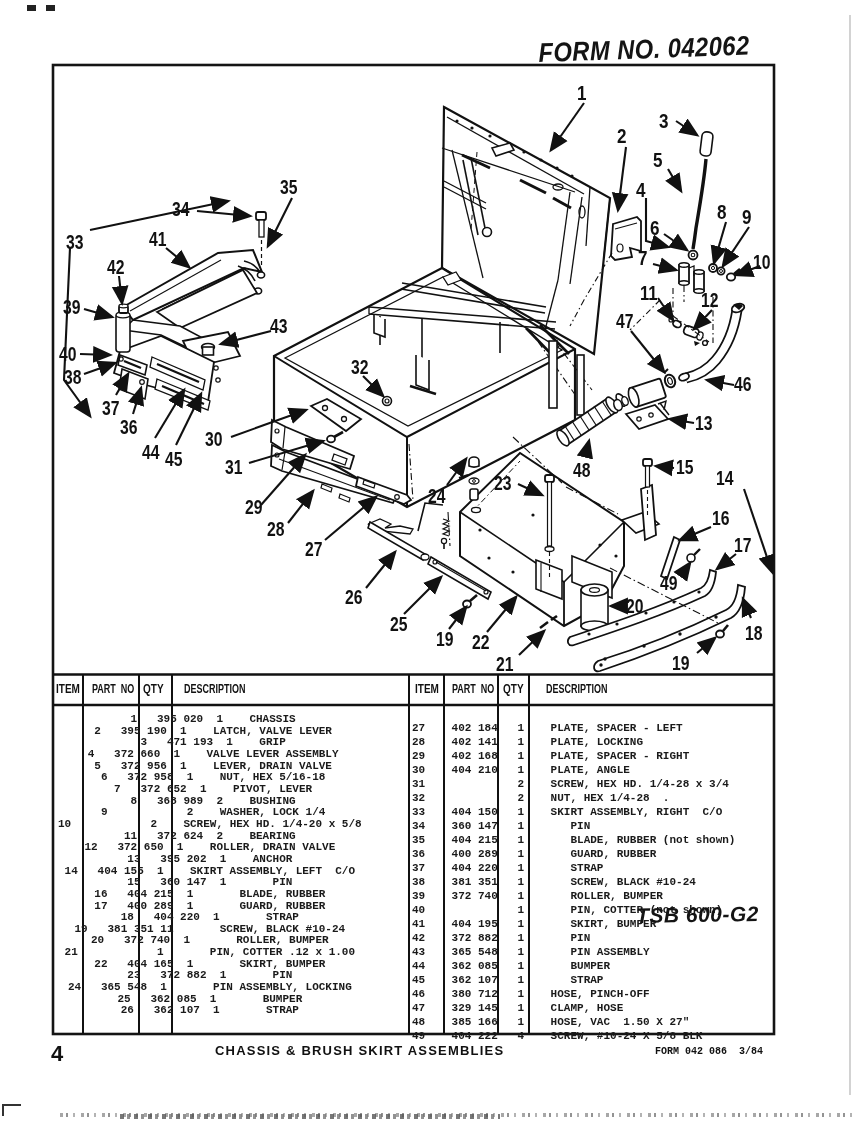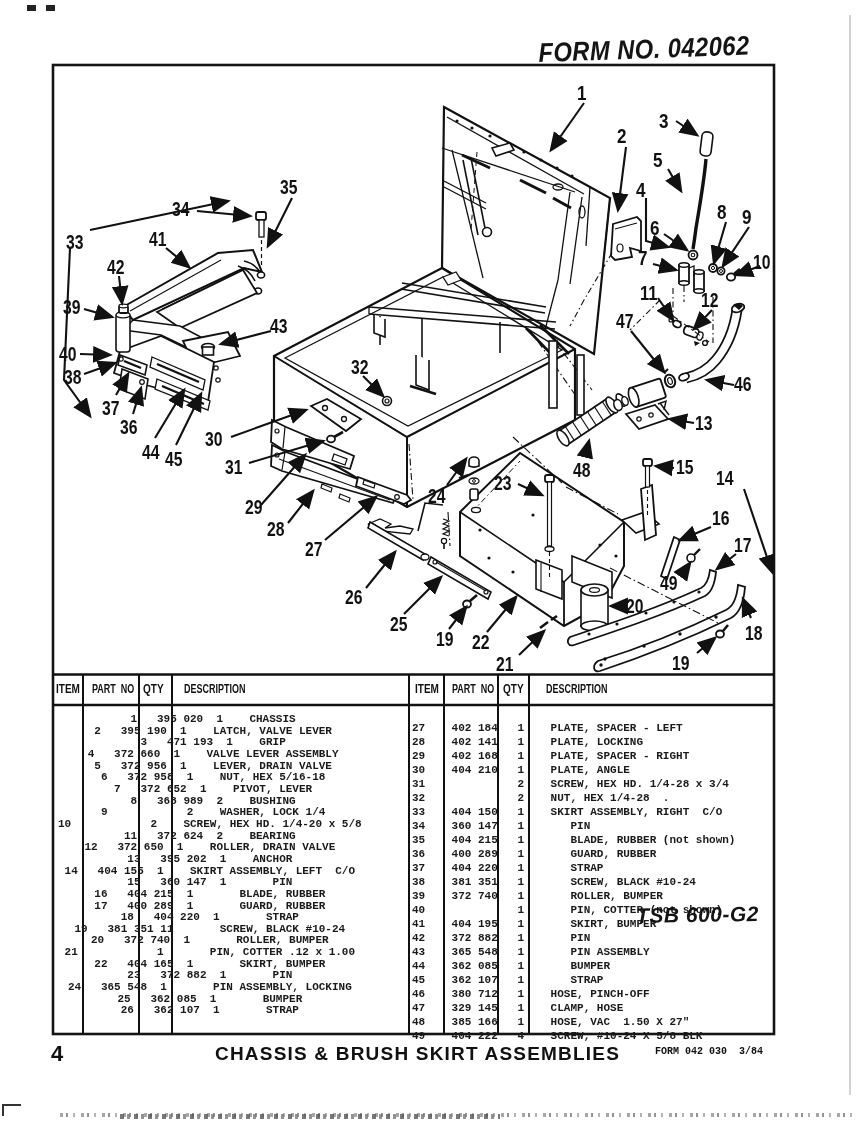--- a/index.html
+++ b/index.html
@@ -961,21 +961,21 @@
 <div class="hdr" style="left:415px;top:682px;">ITEM</div>
 
 <div class="hdr" style="left:452px;top:682px;transform:scaleX(0.72);">PART&nbsp;&nbsp;NO</div>
 
 <div class="hdr" style="left:503px;top:682px;">QTY</div>
 
 <div class="hdr" style="left:546px;top:682px;transform:scaleX(0.72);">DESCRIPTION</div>
 
 <div class="abs" style="left:51px;top:1041px;font-size:22px;font-weight:bold;color:#111;">4</div>
 
-<div class="abs" style="left:215px;top:1043px;font-size:19px;font-weight:bold;color:#111;letter-spacing:1.2px;white-space:nowrap;">CHASSIS &amp; BRUSH SKIRT ASSEMBLIES</div>
-
-<div class="abs" style="left:655px;top:1046px;font-family:'Liberation Mono',monospace;font-size:10px;font-weight:bold;color:#111;white-space:pre;">FORM 042 030  3/84</div>
+<div class="abs" style="left:215px;top:1043px;font-size:13px;font-weight:bold;color:#111;letter-spacing:1.2px;white-space:nowrap;">CHASSIS &amp; BRUSH SKIRT ASSEMBLIES</div>
+
+<div class="abs" style="left:655px;top:1046px;font-family:'Liberation Mono',monospace;font-size:10px;font-weight:bold;color:#111;white-space:pre;">FORM 042 086  3/84</div>
 
 <div class="abs" style="left:2px;top:1104px;width:17px;height:10px;border:2px solid #333;border-right:none;border-bottom:none;"></div>
 
 <div class="abs" style="left:60px;top:1113px;width:795px;height:4px;background:repeating-linear-gradient(90deg,#8a8a8a 0 3px,transparent 3px 6px,#6f6f6f 6px 8px,transparent 8px 13px,#9a9a9a 13px 15px,transparent 15px 21px);opacity:0.75;"></div>
 
 <div class="abs" style="left:120px;top:1114px;width:380px;height:5px;background:repeating-linear-gradient(90deg,#555 0 4px,transparent 4px 7px,#777 7px 10px,transparent 10px 14px);opacity:0.8;"></div>
 
 </body></html>

